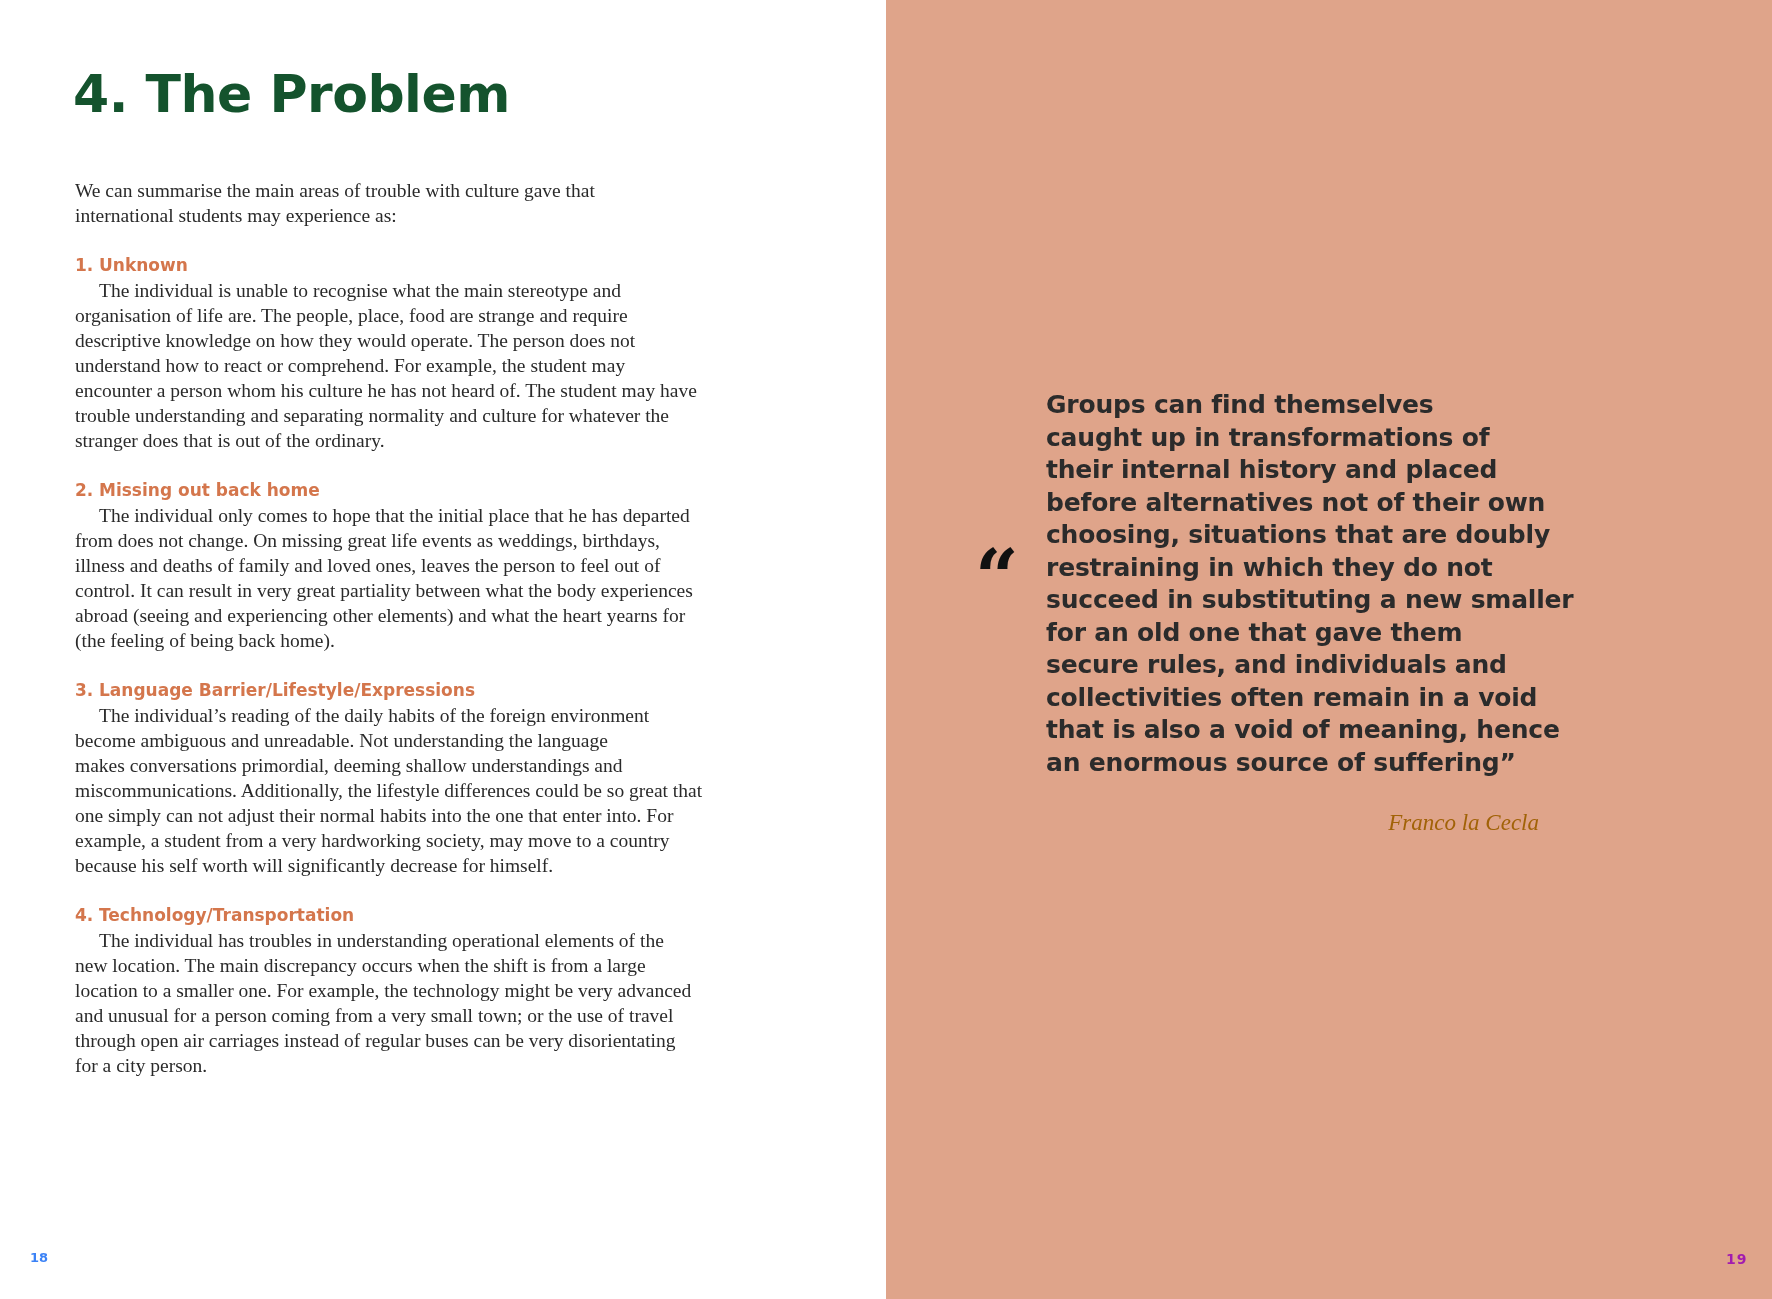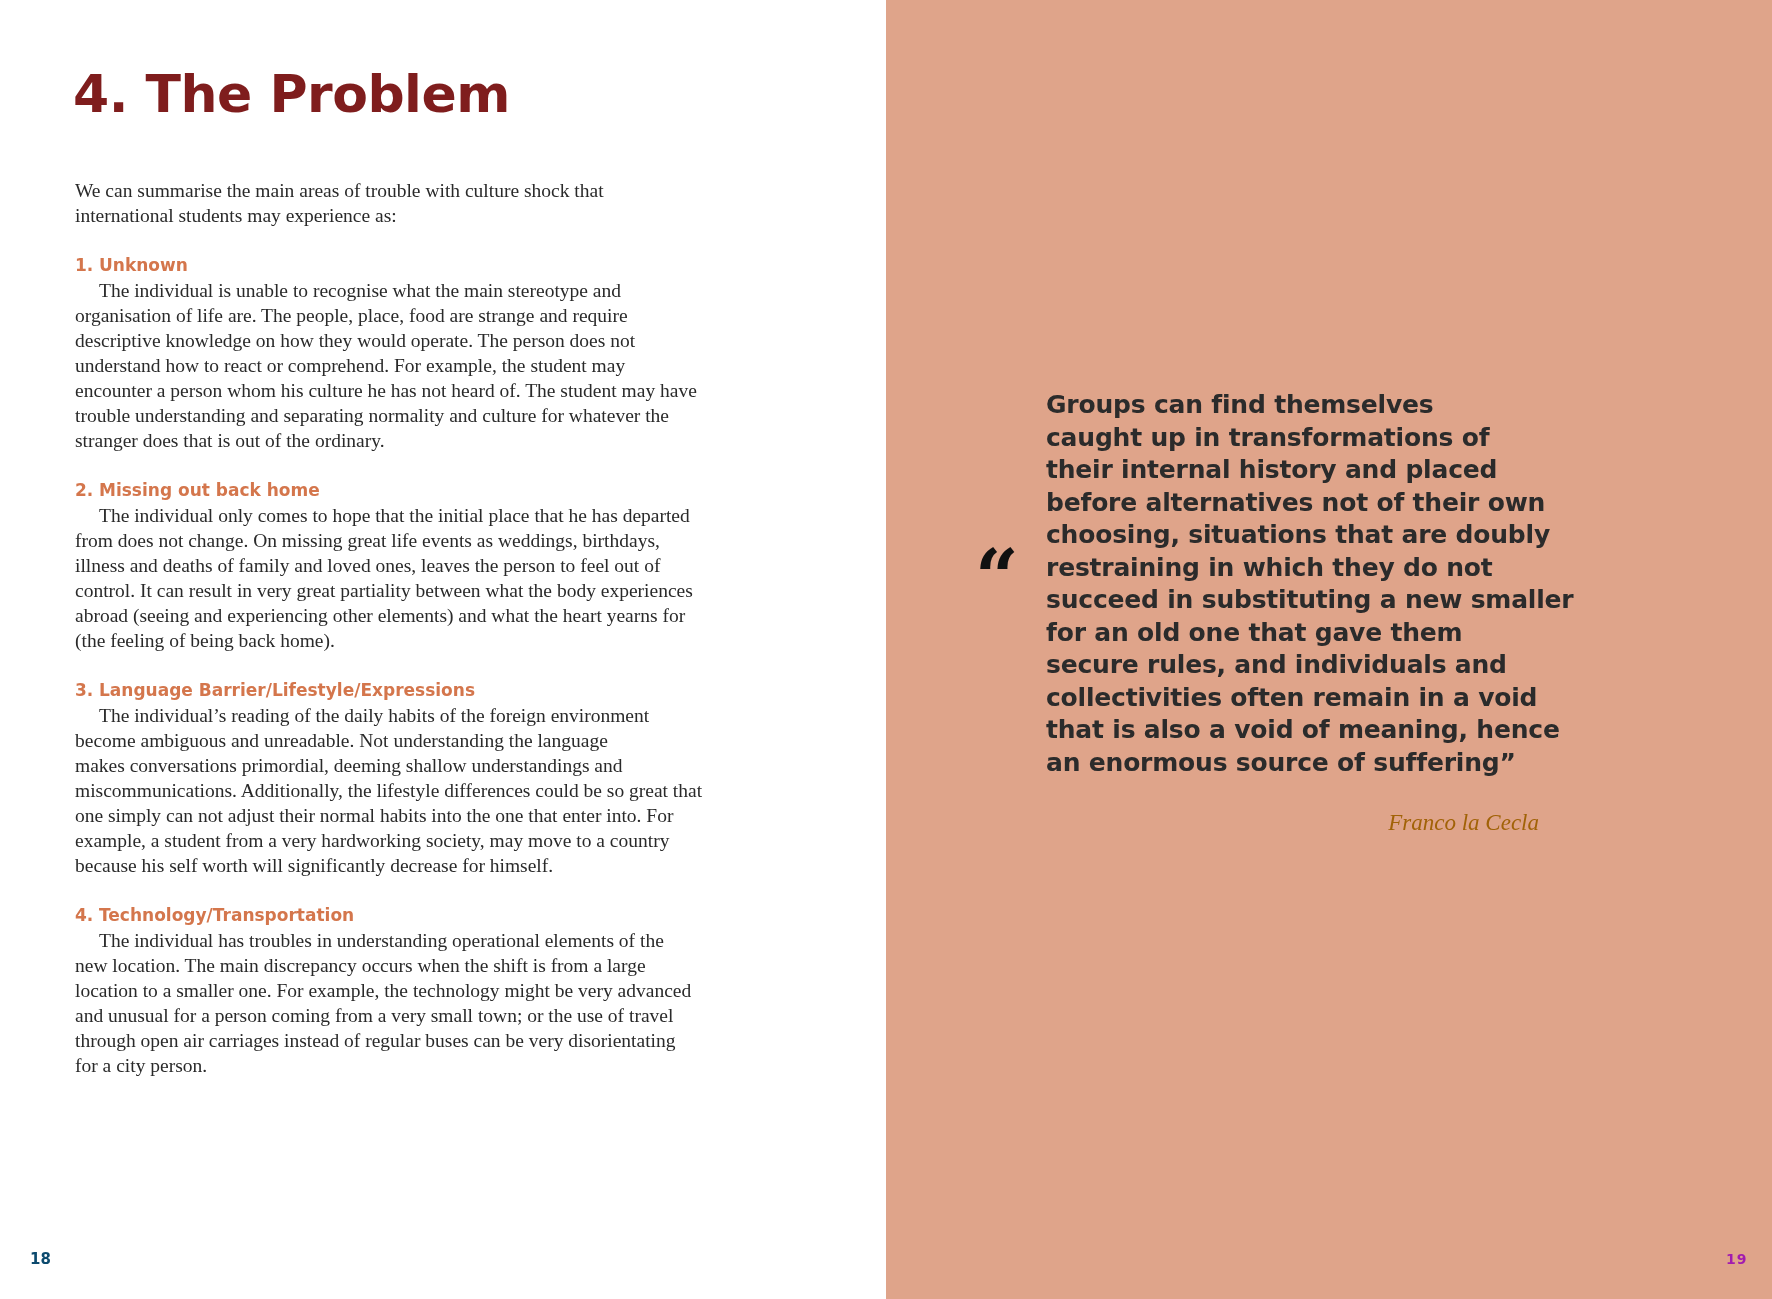--- a/index.html
+++ b/index.html
@@ -31,21 +31,21 @@
     .title {
       position: absolute;
       left: 73px;
       top: 58px;
       margin: 0;
       font-family: "DejaVu Sans", sans-serif;
       font-weight: bold;
       font-size: 52px;
       letter-spacing: -0.5px;
       line-height: 72px;
-      color: #7f1d1d;
+      color: #14532d;
       white-space: nowrap;
       text-align: right;
     }
     .body-col {
       position: absolute;
       left: 75px;
       top: 178px;
       width: 680px;
       font-family: "Liberation Serif", serif;
       font-size: 19.5px;
@@ -77,22 +77,22 @@
     }
     .line.indent {
       padding-left: 24px;
     }
     .page-num-left {
       position: absolute;
       left: 30px;
       top: 1250px;
       font-family: "DejaVu Sans", sans-serif;
       font-weight: bold;
-      font-size: 15px;
-      color: #0c4a6e;
+      font-size: 13px;
+      color: #3b82f6;
     }
     .page-num-right {
       position: absolute;
       left: 1726px;
       top: 1251px;
       font-family: "DejaVu Sans", sans-serif;
       font-weight: bold;
       font-size: 14px;
       letter-spacing: 1px;
       color: #a21caf;
@@ -136,21 +136,21 @@
     }
   </style>
 </head>
 <body>
 
 <div class="page page-left">
   <h1 class="title">4. The Problem</h1>
 
   <div class="body-col">
     <p class="intro">
-      <span class="line">We can summarise the main areas of trouble with culture shock that</span>
+      <span class="line">We can summarise the main areas of trouble with culture gave that</span>
       <span class="line">international students may experience as:</span>
     </p>
 
     <div class="section">
       <h3 class="section-heading">
         <span class="num">1.</span><span>Unknown</span>
       </h3>
       <span class="line indent">The individual is unable to recognise what the main stereotype and</span>
       <span class="line">organisation of life are. The people, place, food are strange and require</span>
       <span class="line">descriptive knowledge on how they would operate. The person does not</span>

